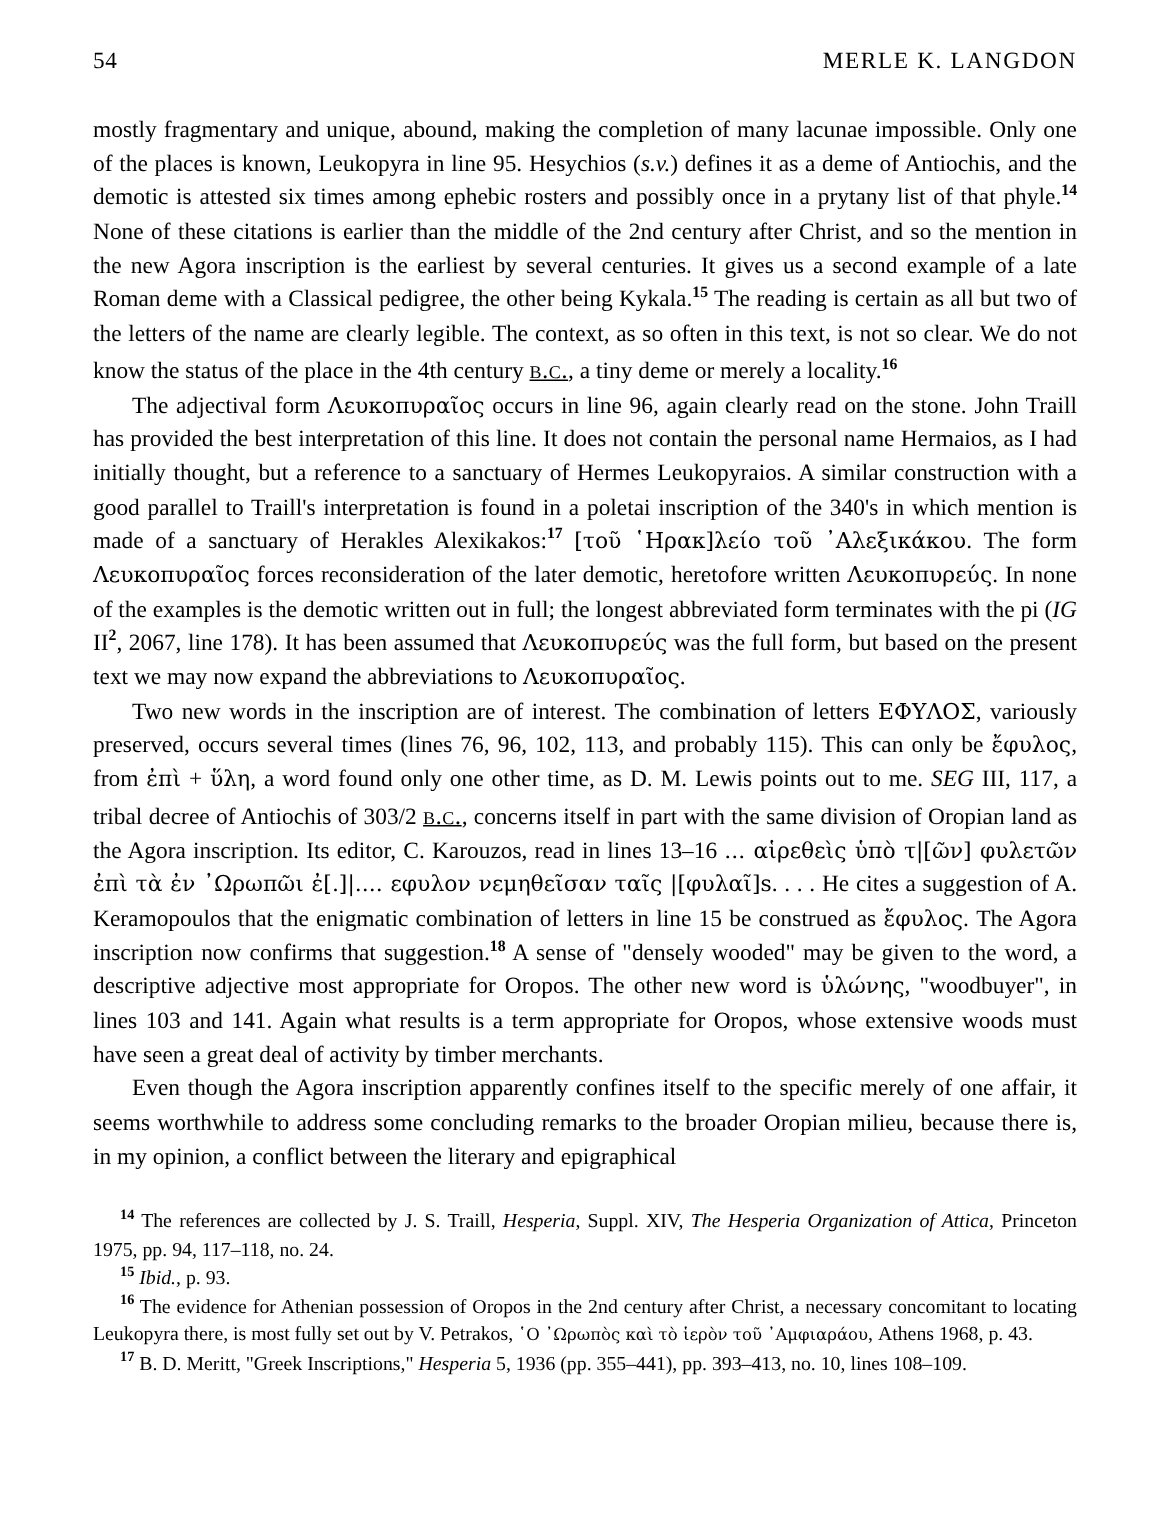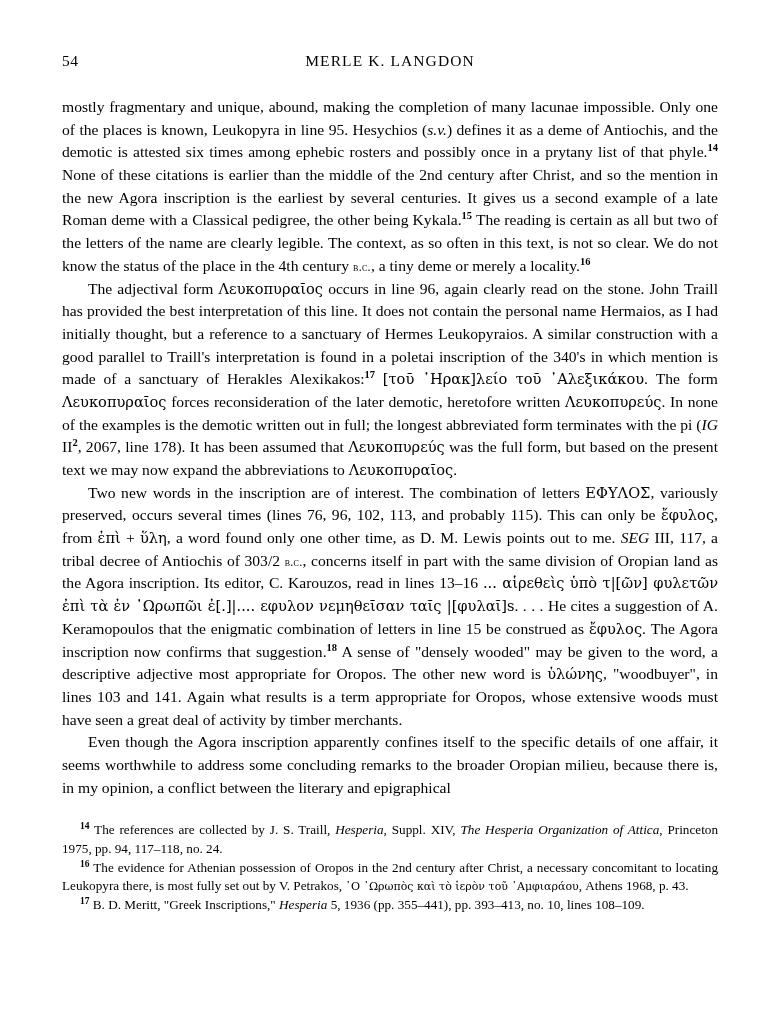--- a/index.html
+++ b/index.html
@@ -14,36 +14,36 @@
     color: #000000;
     position: relative;
     overflow: hidden;
   }
   .page {
     position: absolute;
     left: 0; top: 0;
     width: 780px;
     height: 1024px;
     box-sizing: border-box;
-    padding: 52px 62px 30px 62px;
+    padding: 32px 62px 30px 62px;
   }
   .running-head {
     position: relative;
     height: 34px;
     font-size: 15.5px;
     letter-spacing: 0.4px;
   }
   .folio {
     position: absolute;
     left: 0;
     top: 0;
     font-size: 15.5px;
   }
   .head-title {
-    text-align: center;
+    text-align: right;
     font-size: 15.5px;
     letter-spacing: 1.1px;
   }
   .body-text {
     margin-top: 10px;
     font-size: 15.6px;
     line-height: 1.455;
     text-align: justify;
     text-justify: inter-word;
     hyphens: manual;
@@ -55,22 +55,23 @@
   .body-text p.indent {
     text-indent: 26px;
   }
   .gk {
     font-family: "DejaVu Serif", serif;
     font-size: 14.6px;
   }
   .it { font-style: italic; }
   .sc {
     font-variant: small-caps;
-    font-size: 12px;
+    font-size: 17px;
     letter-spacing: 0.3px;
+    text-decoration: underline;
   }
   sup {
     font-size: 10.5px;
     vertical-align: super;
     line-height: 0;
     font-weight: bold;
   }
   .notes {
     margin-top: 22px;
     border-top: 0;
@@ -96,22 +97,23 @@
 
   <div class="running-head">
     <span class="folio">54</span>
     <div class="head-title">MERLE K. LANGDON</div>
   </div>
 
   <div class="body-text" id="body-text">
       <p class="">mostly fragmentary and unique, abound, making the completion of many lacunae impossible. Only one of the places is known, Leukopyra in line 95. Hesychios (<span class="it">s.v.</span>) defines it as a deme of Antiochis, and the demotic is attested six times among ephebic rosters and possibly once in a prytany list of that phyle.<sup>14</sup> None of these citations is earlier than the middle of the 2nd century after Christ, and so the mention in the new Agora inscription is the earliest by several centuries. It gives us a second example of a late Roman deme with a Classical pedigree, the other being Kykala.<sup>15</sup> The reading is certain as all but two of the letters of the name are clearly legible. The context, as so often in this text, is not so clear. We do not know the status of the place in the 4th century <span class="sc">b.c.</span>, a tiny deme or merely a locality.<sup>16</sup></p>
       <p class="indent">The adjectival form <span class="gk">Λευκοπυραῖος</span> occurs in line 96, again clearly read on the stone. John Traill has provided the best interpretation of this line. It does not contain the personal name Hermaios, as I had initially thought, but a reference to a sanctuary of Hermes Leukopyraios. A similar construction with a good parallel to Traill's interpretation is found in a poletai inscription of the 340's in which mention is made of a sanctuary of Herakles Alexikakos:<sup>17</sup> <span class="gk">[τοῦ ῾Ηρακ]λείο τοῦ ᾽Αλεξικάκου</span>. The form <span class="gk">Λευκοπυραῖος</span> forces reconsideration of the later demotic, heretofore written <span class="gk">Λευκοπυρεύς</span>. In none of the examples is the demotic written out in full; the longest abbreviated form terminates with the pi (<span class="it">IG</span> II<sup>2</sup>, 2067, line 178). It has been assumed that <span class="gk">Λευκοπυρεύς</span> was the full form, but based on the present text we may now expand the abbreviations to <span class="gk">Λευκοπυραῖος</span>.</p>
       <p class="indent">Two new words in the inscription are of interest. The combination of letters <span class="gk">ΕΦΥΛΟΣ</span>, variously preserved, occurs several times (lines 76, 96, 102, 113, and probably 115). This can only be <span class="gk">ἔφυλος</span>, from <span class="gk">ἐπὶ</span> + <span class="gk">ὕλη</span>, a word found only one other time, as D. M. Lewis points out to me. <span class="it">SEG</span> III, 117, a tribal decree of Antiochis of 303/2 <span class="sc">b.c.</span>, concerns itself in part with the same division of Oropian land as the Agora inscription. Its editor, C. Karouzos, read in lines 13–16 <span class="gk">... αἱρεθεὶς ὑπὸ τ|[ῶν] φυλετῶν ἐπὶ τὰ ἐν ᾽Ωρωπῶι ἐ[.]|....  εφυλον νεμηθεῖσαν ταῖς |[φυλαῖ]s</span>. . . . He cites a suggestion of A. Keramopoulos that the enigmatic combination of letters in line 15 be construed as <span class="gk">ἔφυλος</span>. The Agora inscription now confirms that suggestion.<sup>18</sup> A sense of "densely wooded" may be given to the word, a descriptive adjective most appropriate for Oropos. The other new word is <span class="gk">ὑλώνης</span>, "woodbuyer", in lines 103 and 141. Again what results is a term appropriate for Oropos, whose extensive woods must have seen a great deal of activity by timber merchants.</p>
-      <p class="indent">Even though the Agora inscription apparently confines itself to the specific details of one affair, it seems worthwhile to address some concluding remarks to the broader Oropian milieu, because there is, in my opinion, a conflict between the literary and epigraphical</p>
+      <p class="indent">Even though the Agora inscription apparently confines itself to the specific merely of one affair, it seems worthwhile to address some concluding remarks to the broader Oropian milieu, because there is, in my opinion, a conflict between the literary and epigraphical</p>
     </div>
 
   <div class="notes" id="footnotes">
       <p><sup>14</sup> The references are collected by J. S. Traill, <span class="it">Hesperia</span>, Suppl. XIV, <span class="it">The Hesperia Organization of Attica</span>, Princeton 1975, pp. 94, 117–118, no. 24.</p>
+      <p><sup>15</sup> <span class="it">Ibid.</span>, p. 93.</p>
       <p><sup>16</sup> The evidence for Athenian possession of Oropos in the 2nd century after Christ, a necessary concomitant to locating Leukopyra there, is most fully set out by V. Petrakos, <span class="gk">῾Ο ᾽Ωρωπὸς καὶ τὸ ἱερὸν τοῦ ᾽Αμφιαράου</span>, Athens 1968, p. 43.</p>
       <p><sup>17</sup> B. D. Meritt, "Greek Inscriptions," <span class="it">Hesperia</span> 5, 1936 (pp. 355–441), pp. 393–413, no. 10, lines 108–109.</p>
     </div>
 
 </div>
 
 </body></html>

